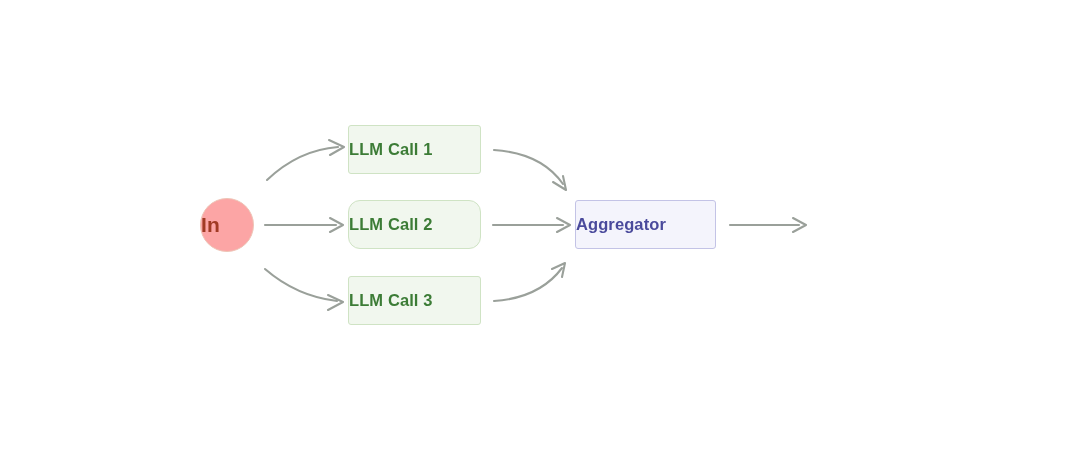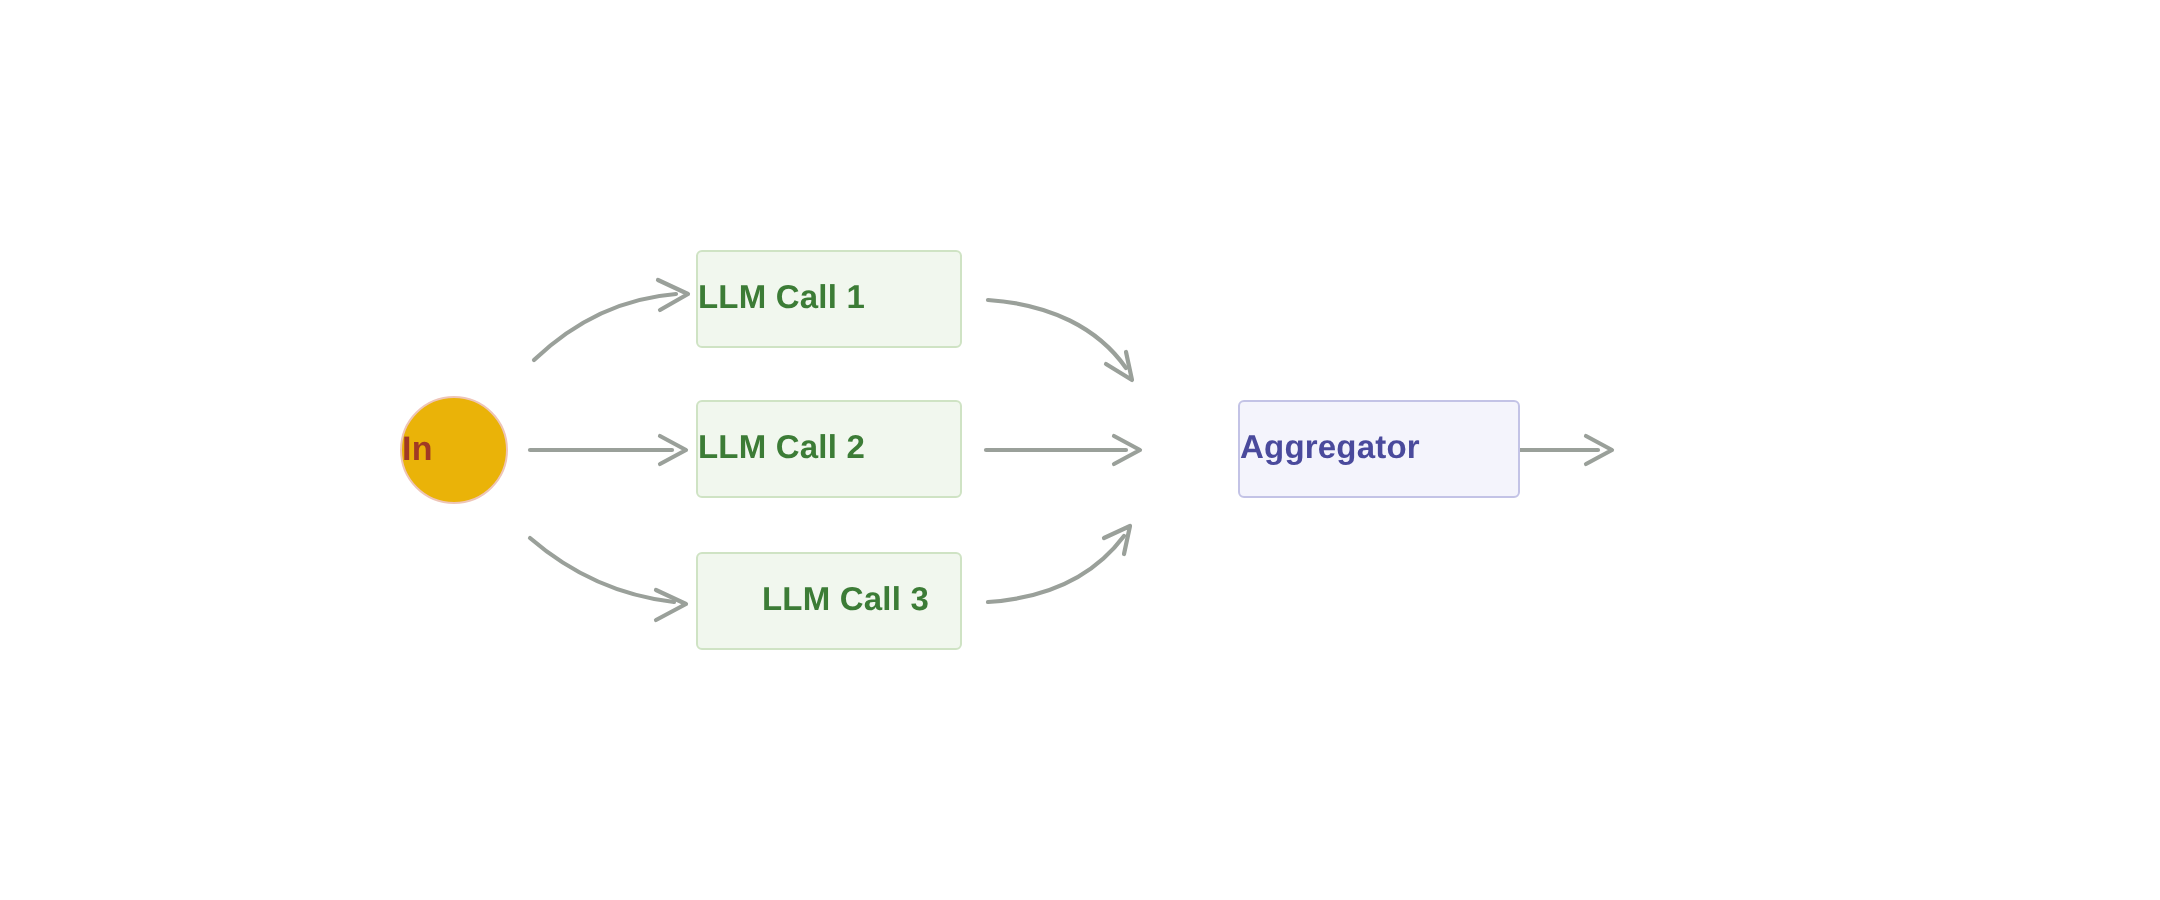--- a/index.html
+++ b/index.html
@@ -30,24 +30,24 @@
     position: absolute;
     box-sizing: border-box;
     display: flex;
     align-items: center;
     font-weight: bold;
     letter-spacing: 0.1px;
     white-space: nowrap;
   }
   
   .node-terminal {
-    background: #eab308;
+    background: #fca5a5;
     border: 1.4px solid #eec5b7;
     color: #a13a24;
-    font-size: 17px;
+    font-size: 21px;
   }
   .node-in {
     left: 200px;
     top: 198px;
     width: 54px;
     height: 54px;
     border-radius: 50%;
   }
   .node-out {
     left: 811px;
@@ -61,34 +61,33 @@
     left: 348px;
     width: 133px;
     height: 49px;
     background: #f1f7ee;
     border: 1.2px solid #cfe3c4;
     border-radius: 3px;
     color: #3c7c36;
     font-size: 16.5px;
   }
   .node-llm-1 { top: 125px; }
-  .node-llm-2 { top: 200px; }
-  .node-llm-3 { top: 276px; padding-left: 32px; }
+  .node-llm-2 { top: 200px; border-radius: 12px; }
+  .node-llm-3 { top: 276px; }
   
   .node-agg {
     left: 575px;
     top: 200px;
     width: 141px;
     height: 49px;
     background: #f4f4fc;
     border: 1.2px solid #c3c3e6;
     border-radius: 3px;
     color: #4a4a9c;
     font-size: 16.5px;
-    margin-left: 44px;
   }
   .edge-path {
     fill: none;
     stroke: #9aa09a;
     stroke-width: 2.1;
     stroke-linecap: round;
     stroke-linejoin: round;
   }
   .edge-head {
     fill: none;

